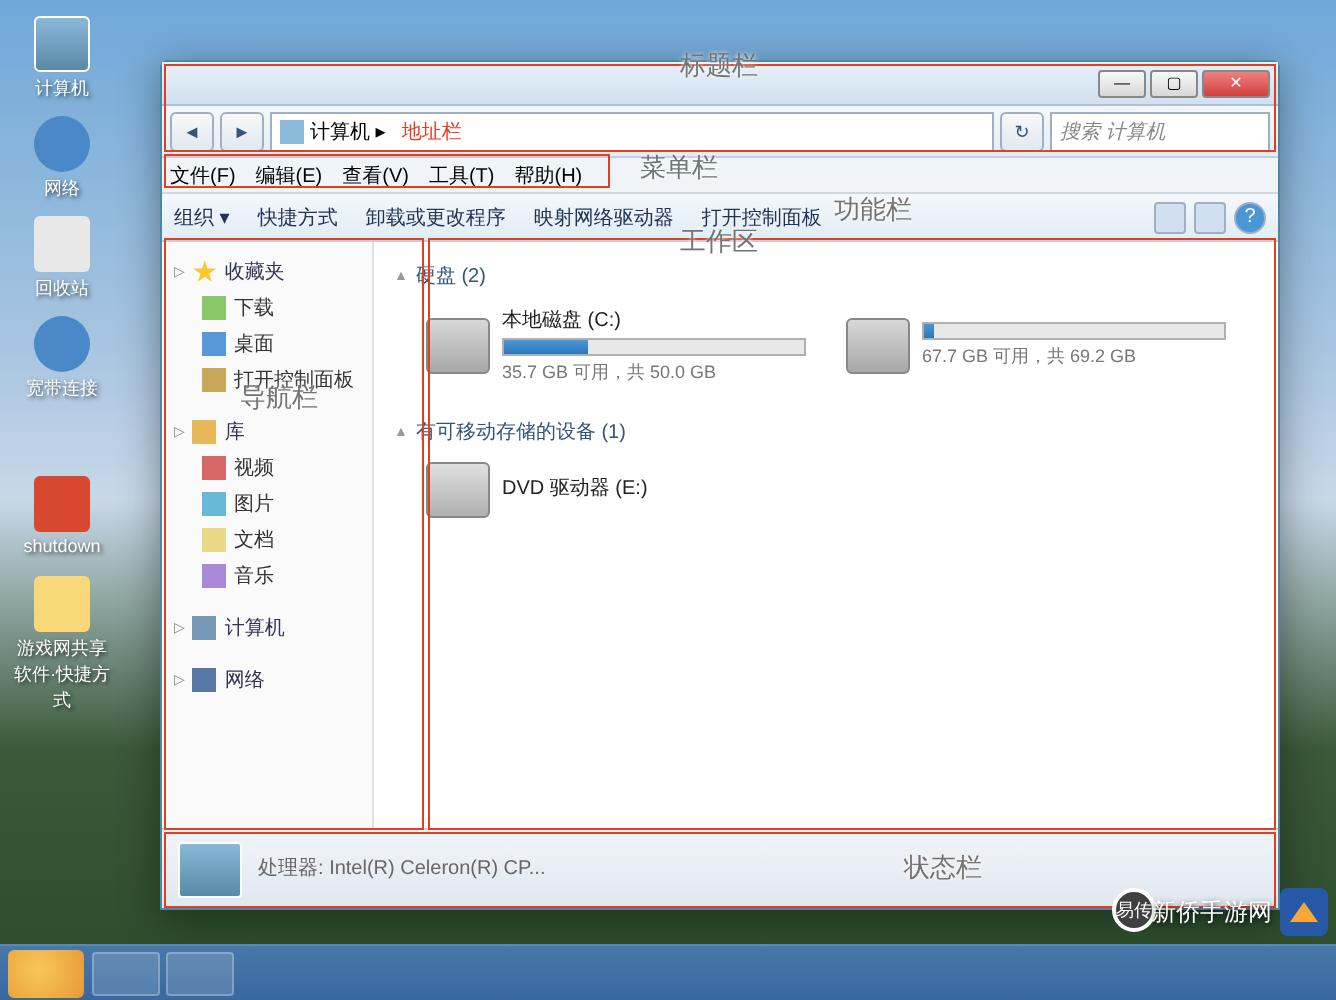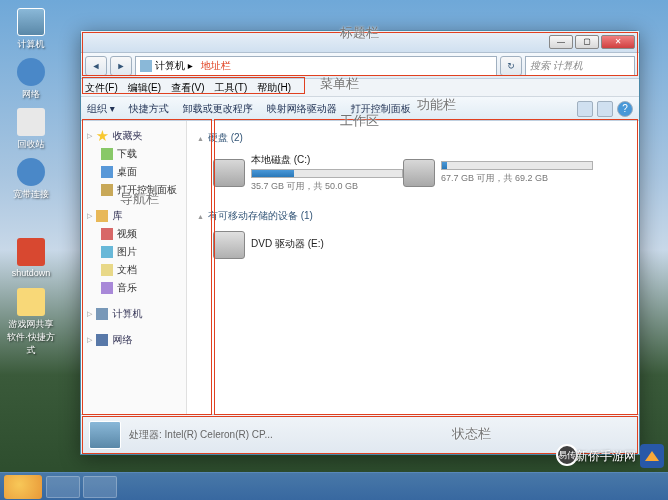--- a/index.html
+++ b/index.html
@@ -46,21 +46,21 @@
 .i-vid { background: #d86868; }
 .i-pic { background: #68b8d8; }
 .i-doc { background: #e8d888; }
 .i-mus { background: #a888d8; }
 .i-comp { background: #7898b8; }
 .i-net { background: #5878a8; }
 
 .content { flex: 1; padding: 6px 10px; font-size: 10px; overflow: auto; }
 .cat-head { color: #357; padding: 4px 0; display: flex; align-items: center; gap: 4px; }
 .cat-head .tri { font-size: 7px; color: #999; }
-.drives { display: flex; flex-wrap: wrap; padding: 4px 0 12px 16px; }
+.drives { display: flex; flex-wrap: wrap; gap: 20px; padding: 4px 0 12px 16px; }
 .drive { display: flex; align-items: center; gap: 6px; width: 190px; cursor: pointer; }
 .drive-ico { width: 32px; height: 28px; background: linear-gradient(#d8d8d8,#a8a8a8); border-radius: 3px; border: 1px solid #888; position: relative; }
 .drive-ico.dvd { background: linear-gradient(#e0e0e0,#b0b0b0); }
 .drive-info { flex: 1; }
 .drive-name { color: #222; margin-bottom: 2px; }
 .drive-bar { height: 9px; background: #e8e8e8; border: 1px solid #b0b0b0; border-radius: 0; margin-bottom: 2px; overflow: hidden; }
 .drive-fill { height: 100%; background: linear-gradient(#4a98d8,#2a78b8); }
 .drive-fill.low { background: linear-gradient(#4a98d8,#2a78b8); }
 .drive-free { color: #777; font-size: 9px; }
 

